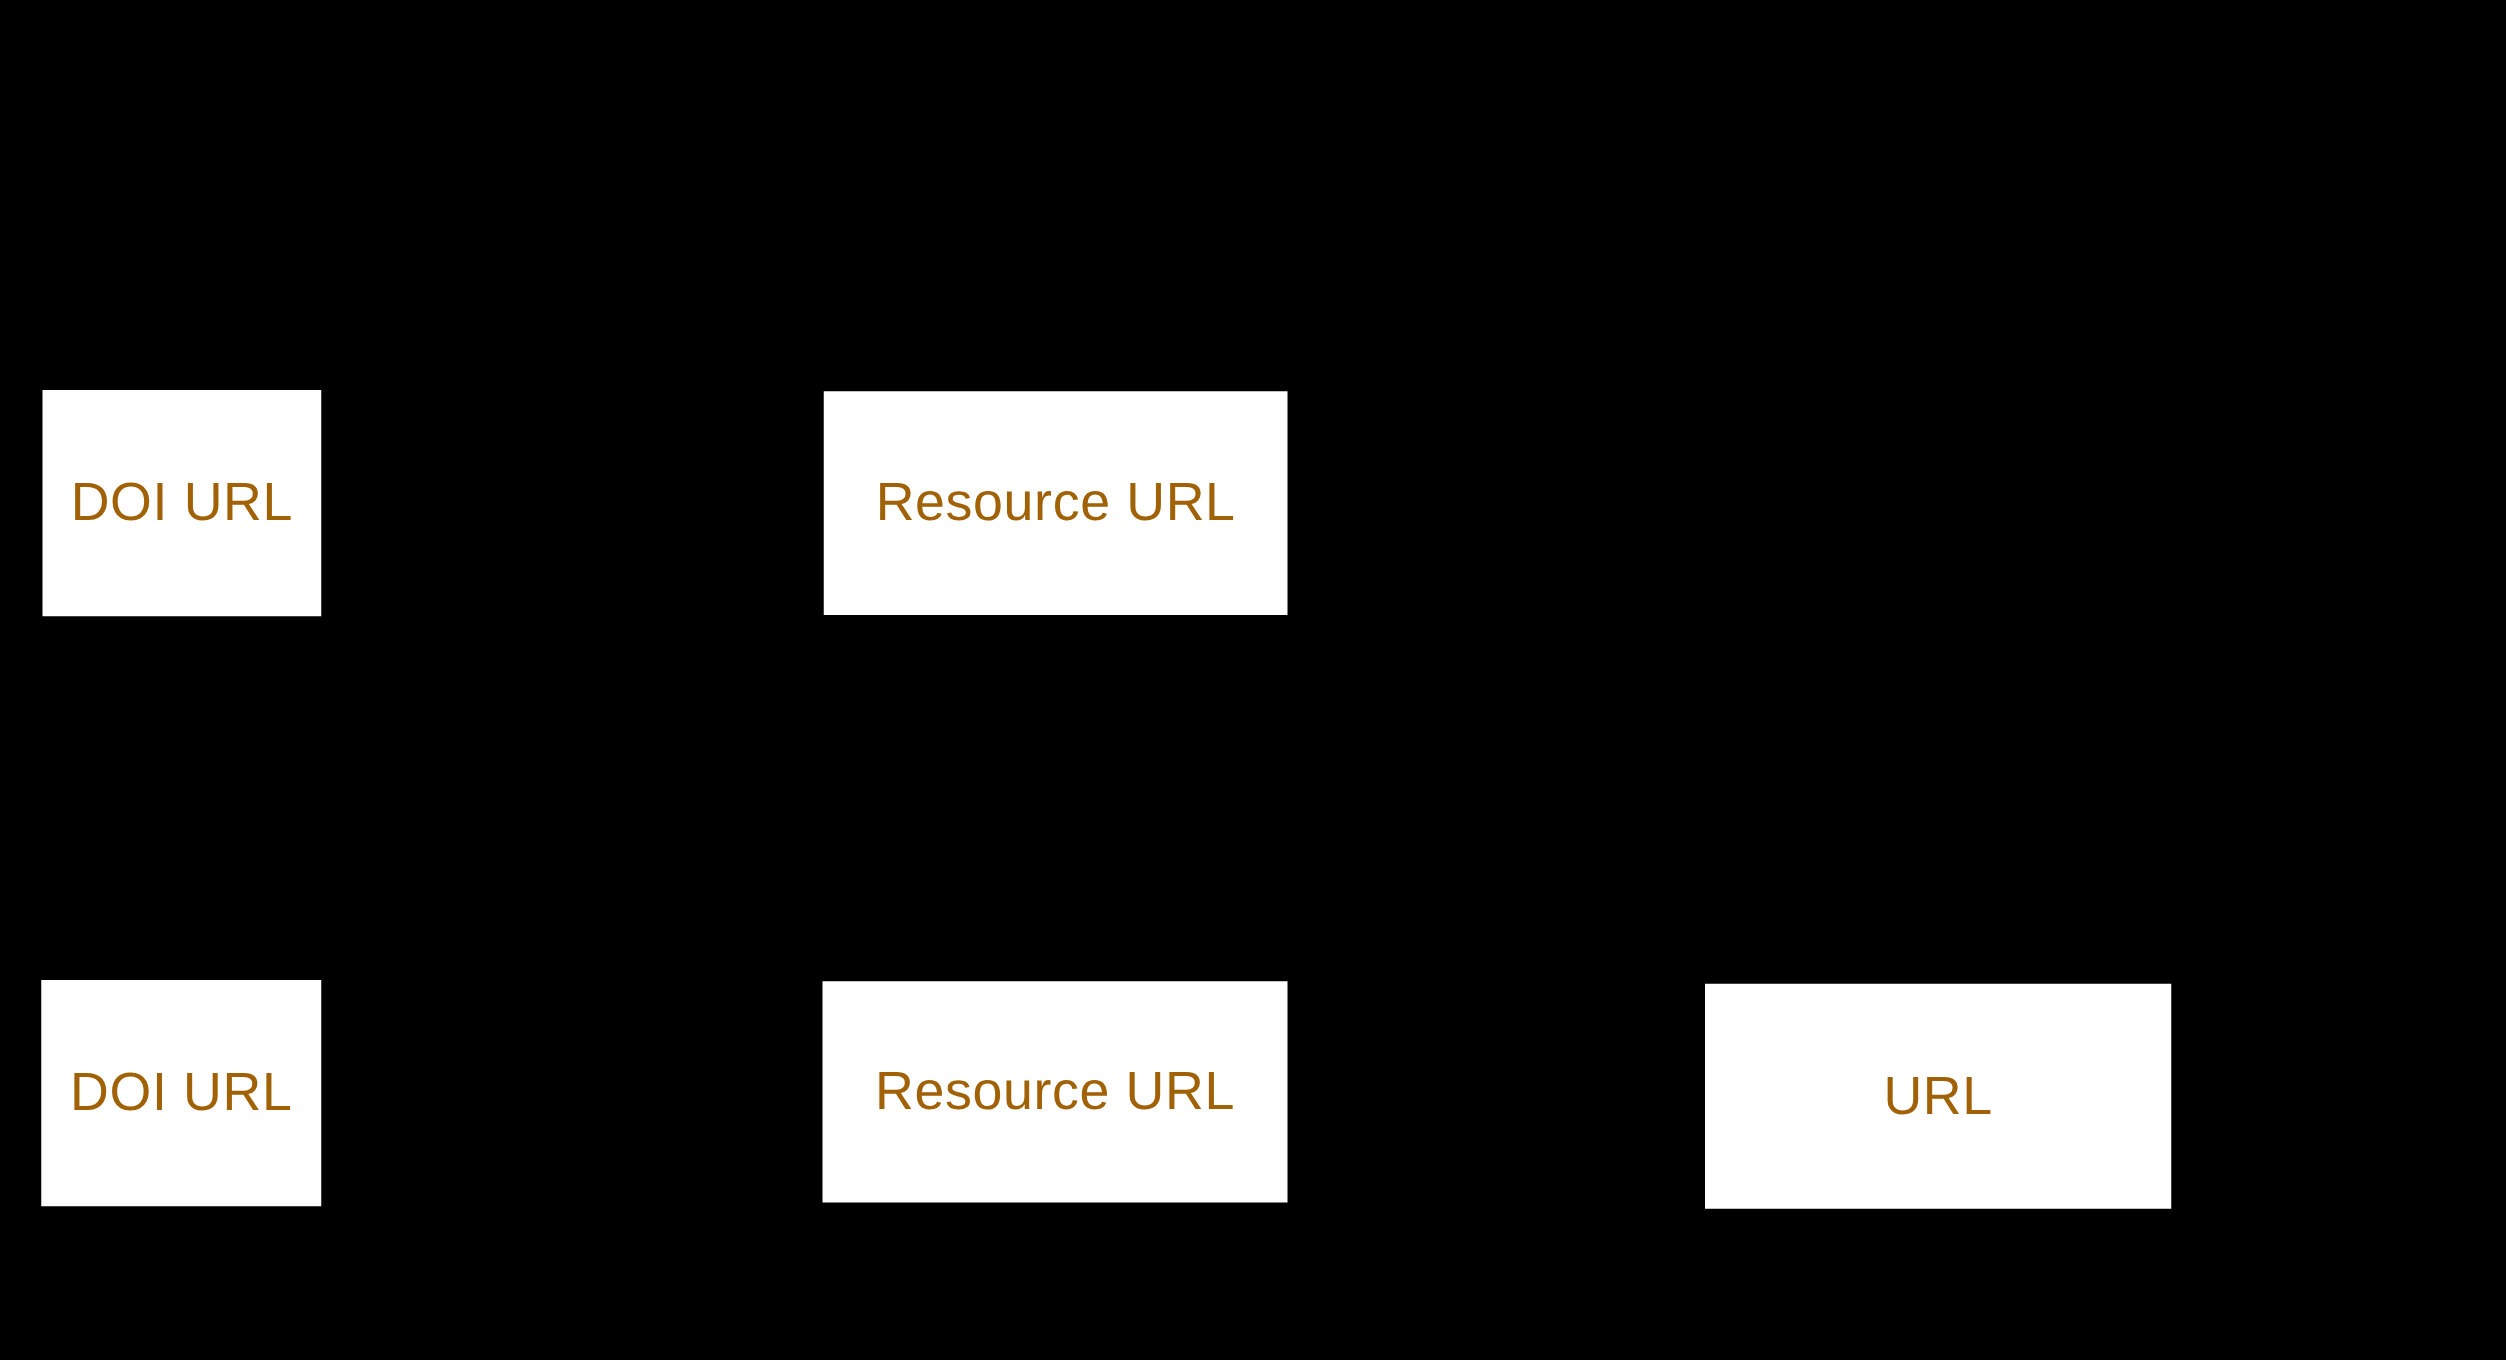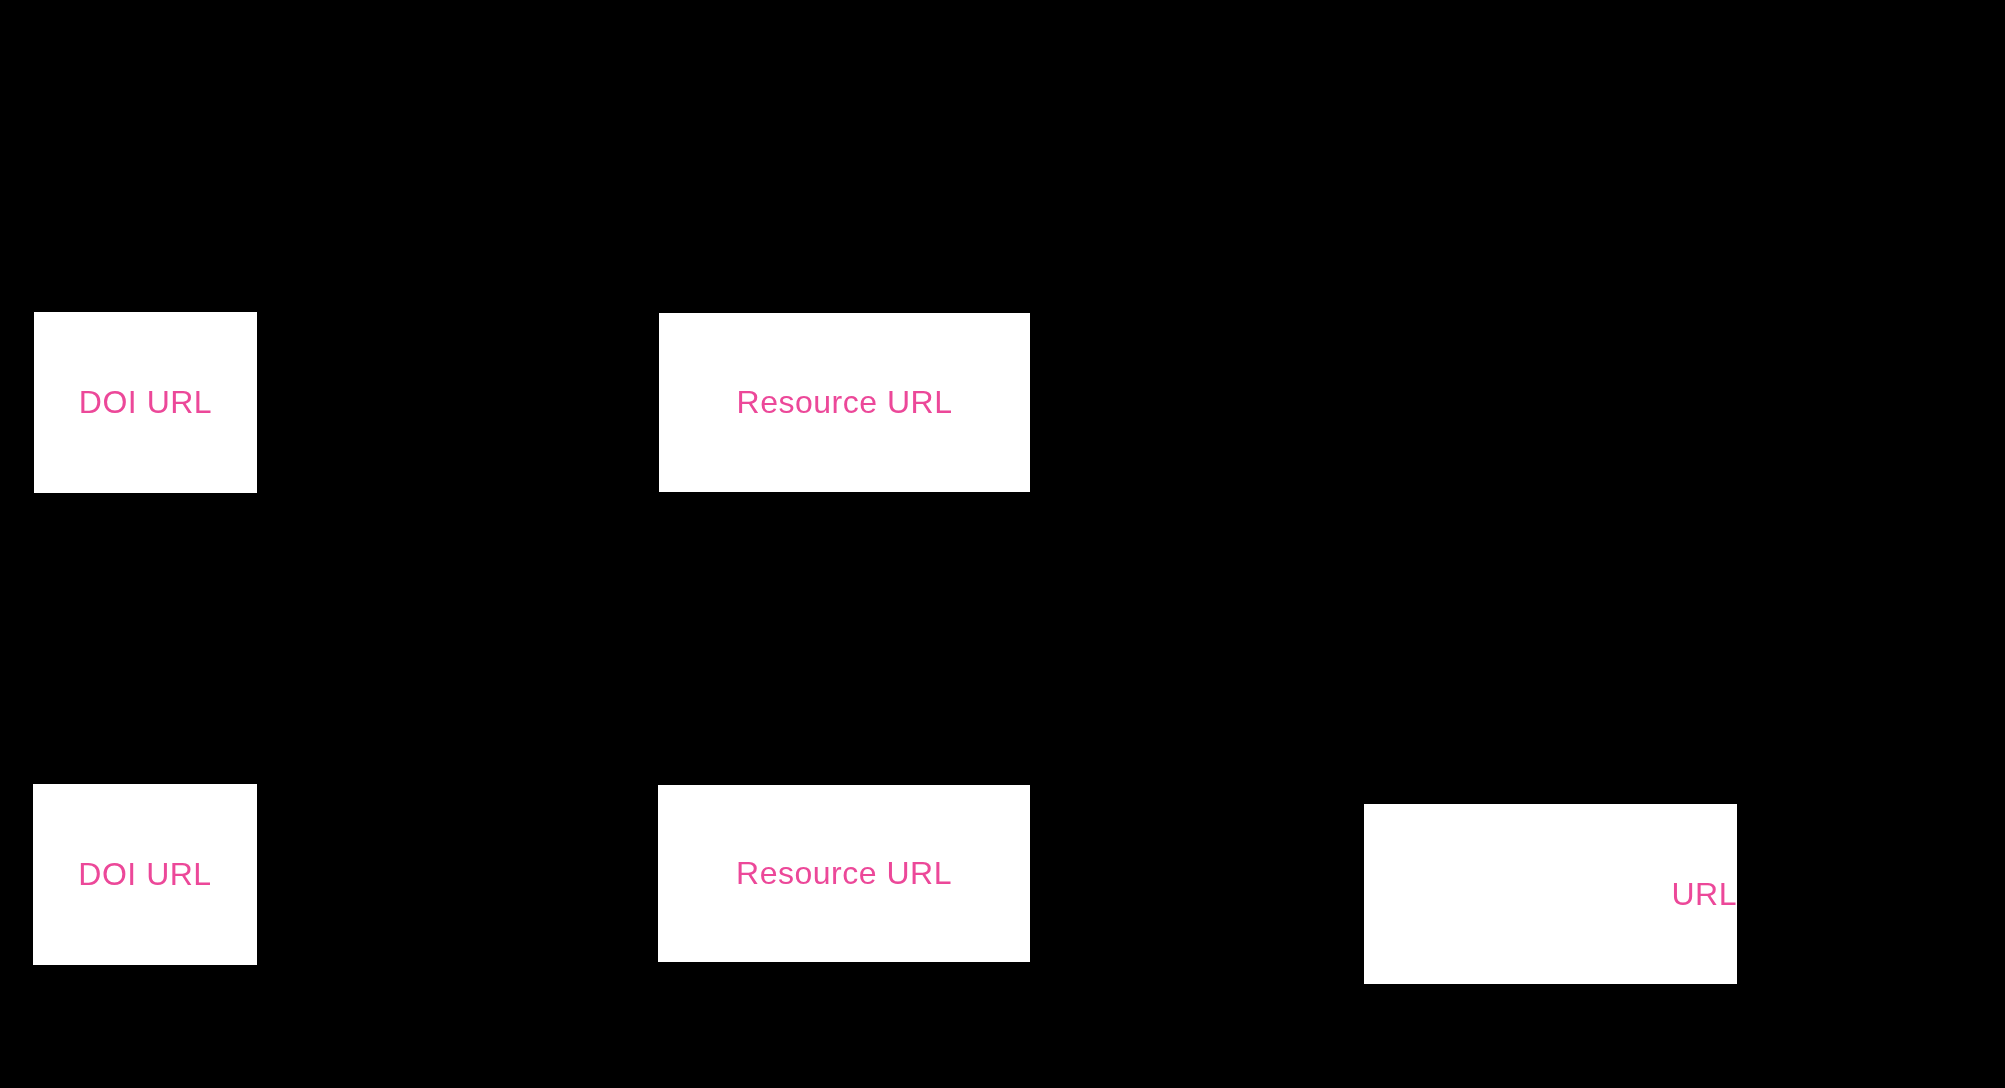--- a/index.html
+++ b/index.html
@@ -12,35 +12,35 @@
     position: relative;
     width: 2005px;
     height: 1088px;
     background: #000000;
     overflow: hidden;
     font-family: "Liberation Sans", "DejaVu Sans", sans-serif;
   }
   .node {
     position: absolute;
     background: #ffffff;
-    color: #ec4899;
+    color: #a16207;
     display: flex;
     align-items: center;
     justify-content: center;
-    font-size: 32px;
+    font-size: 43px;
     font-weight: 400;
     letter-spacing: 0.5px;
     white-space: nowrap;
   }
   
   #node-doi-row1      { left: 34px;   top: 312px; width: 223px; height: 181px; }
   #node-resource-row1 { left: 659px;  top: 313px; width: 371px; height: 179px; }
   #node-doi-row2      { left: 33px;   top: 784px; width: 224px; height: 181px; }
   #node-resource-row2 { left: 658px;  top: 785px; width: 372px; height: 177px; }
-  #node-url-row2      { left: 1364px; top: 804px; width: 373px; height: 180px; justify-content: flex-end; }
+  #node-url-row2      { left: 1364px; top: 787px; width: 373px; height: 180px; }
 </style>
 </head>
 <body>
 
 <div class="canvas">
 
   <div class="node" id="node-doi-row1">
     <span>DOI URL</span>
   </div>
 

